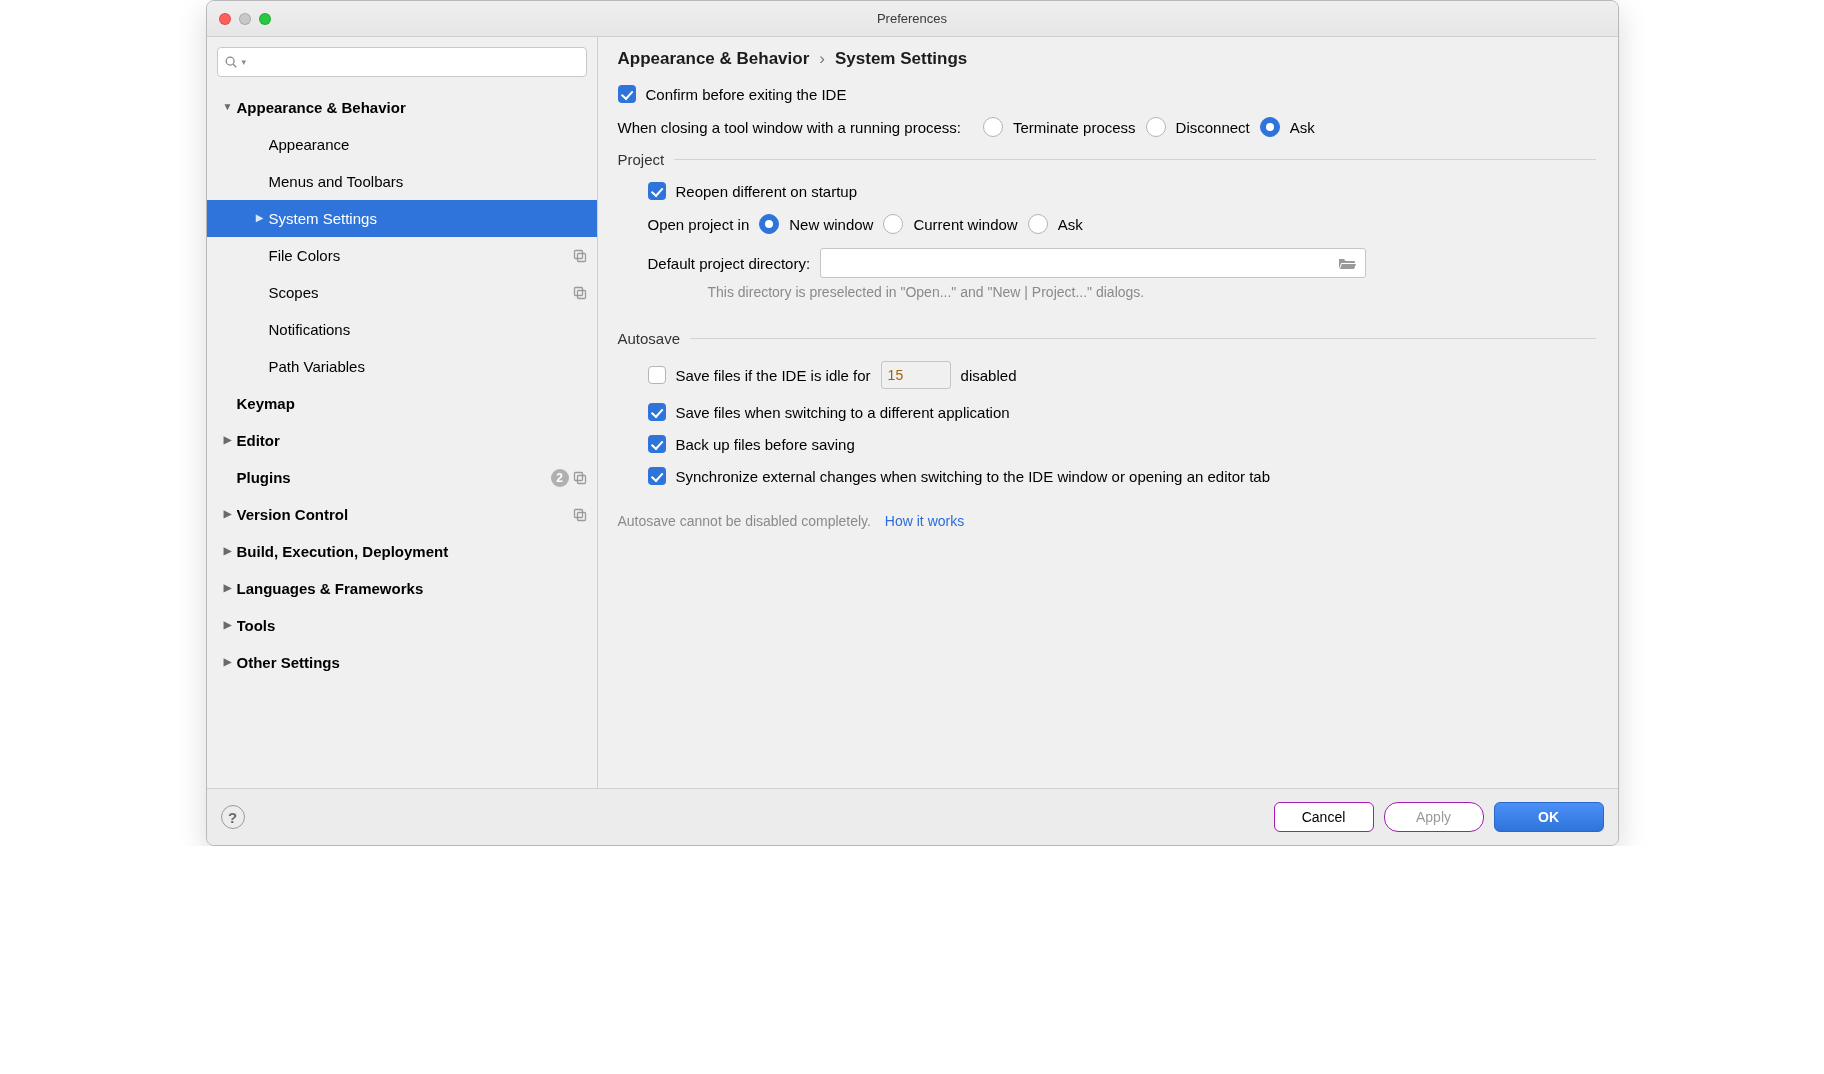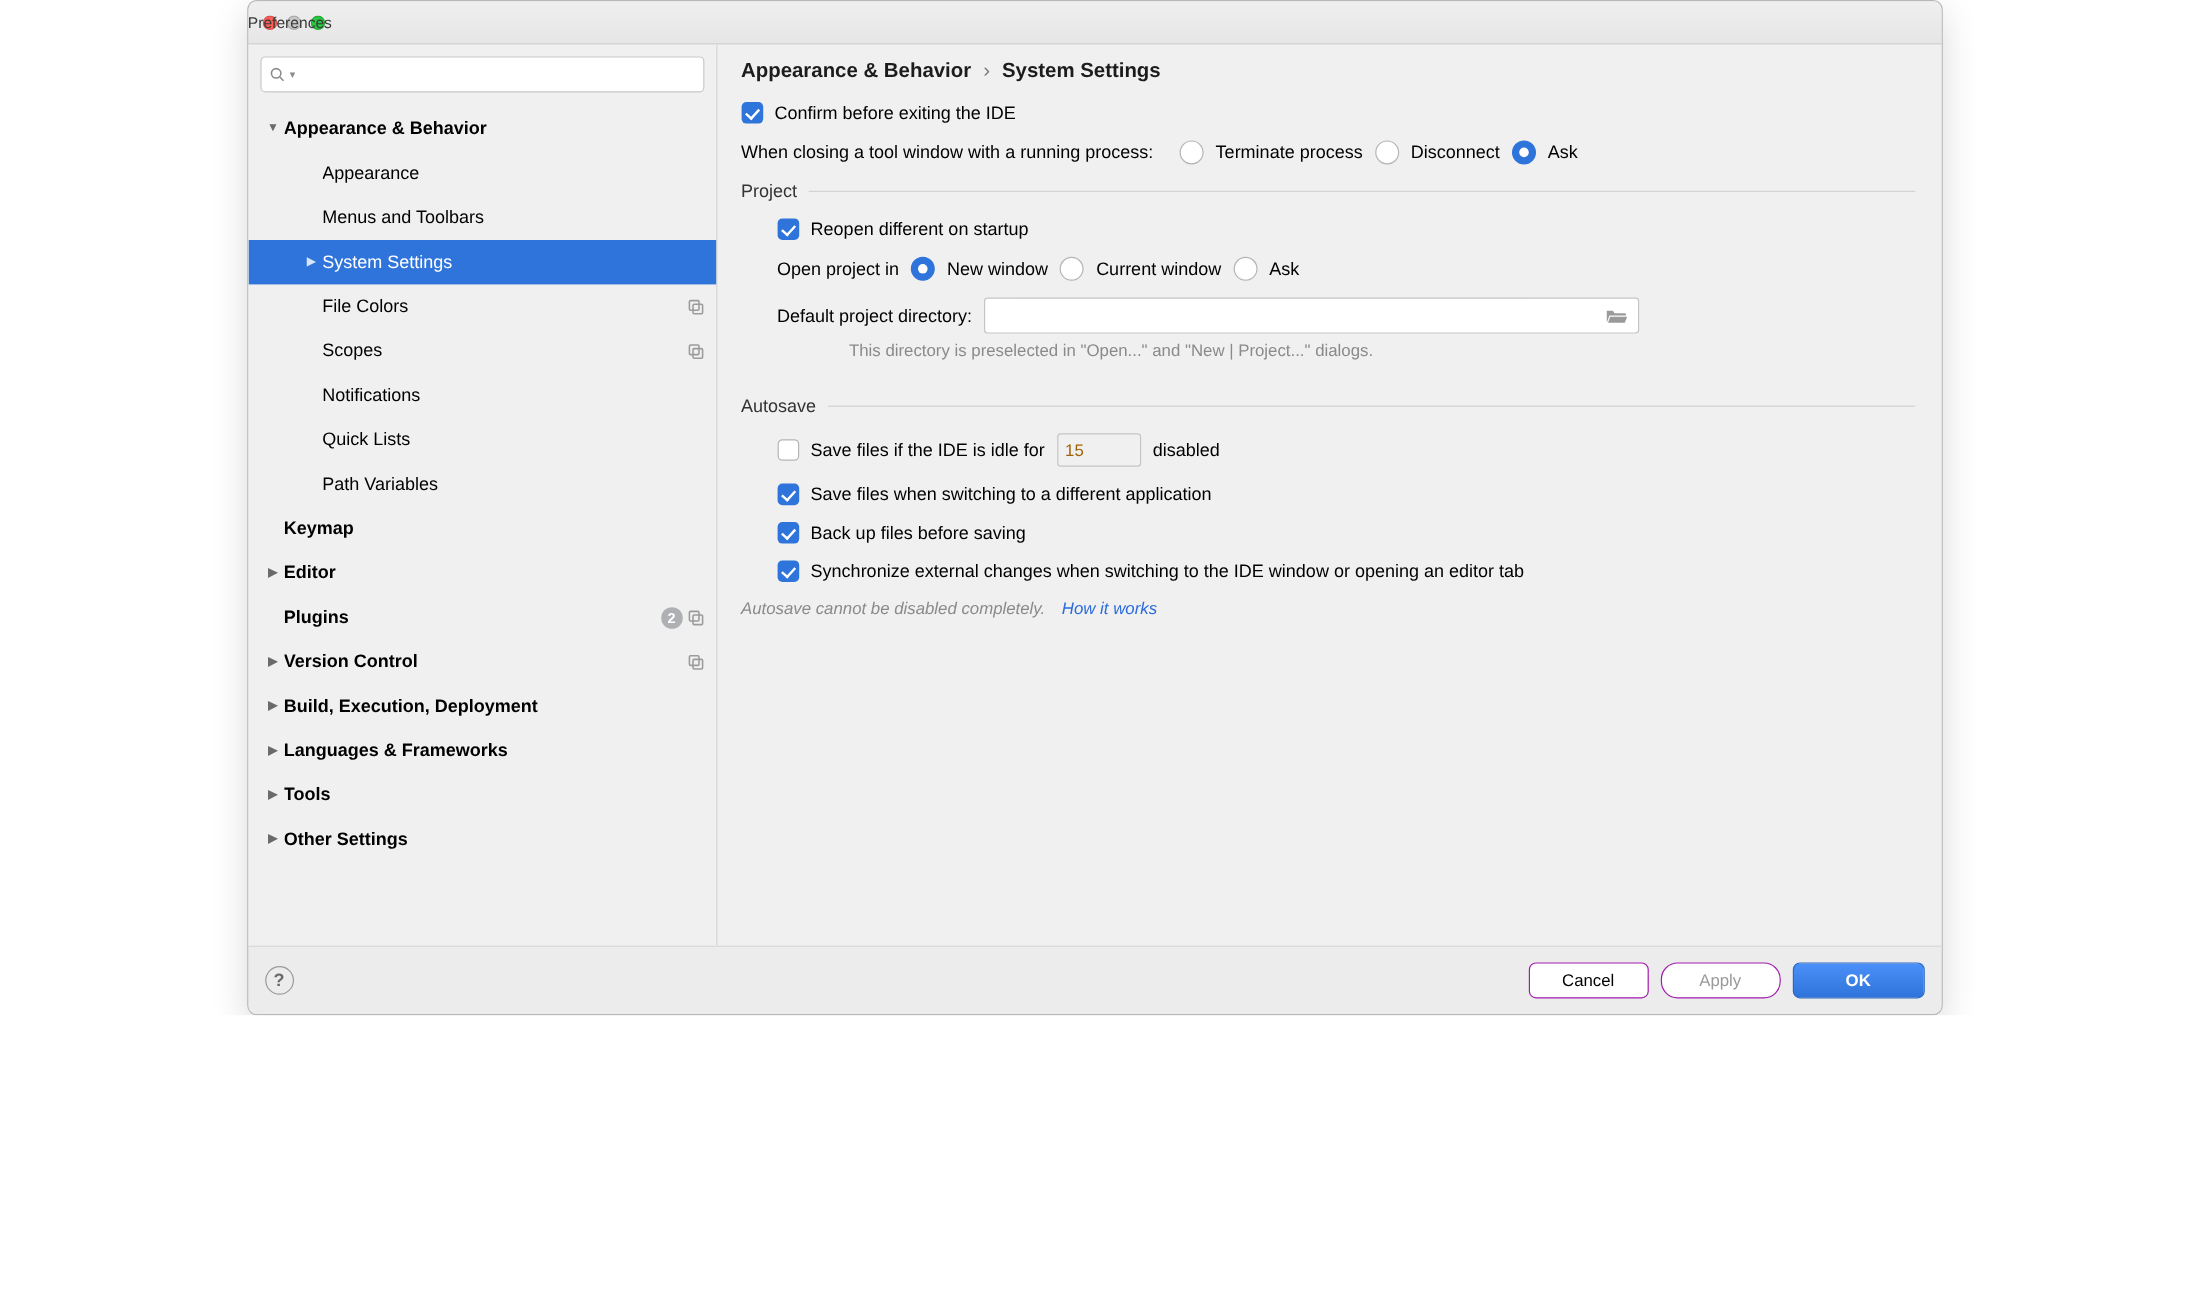--- a/index.html
+++ b/index.html
@@ -40,20 +40,21 @@
   }
   .tl {
     width: 12px; height: 12px; border-radius: 50%;
   }
   .tl.red { background: #ff5f57; border: 0.5px solid rgba(0,0,0,0.15);}
   .tl.yellow { background: #c8c8c8; border: 0.5px solid rgba(0,0,0,0.15);}
   .tl.green { background: #28c840; border: 0.5px solid rgba(0,0,0,0.15);}
   .title {
     position: absolute;
     left: 0; right: 0;
+    text-align: center;
     font-size: 13px;
     color: #3a3a3a;
     pointer-events: none;
   }
   
   .body {
     flex: 1 1 auto;
     display: flex;
     overflow: hidden;
     border-bottom: 1px solid #d0d0d0;
@@ -286,22 +287,21 @@
   }
   .hint {
     color: #8a8a8a;
     font-size: 14px;
     margin-left: 60px;
     margin-bottom: 30px;
   }
   .note {
     color: #8a8a8a;
     font-size: 14px;
-    margin-top: 14px;
-    font-style: italic;
+    margin-top: 28px;
   }
   .note a {
     color: #2b6bdc;
     text-decoration: none;
     margin-left: 10px;
   }
   
   .footer {
     height: 56px;
     background: #ececec;
@@ -411,25 +411,20 @@
                 <svg width="14" height="14" viewBox="0 0 14 14" fill="none" stroke="currentColor" stroke-width="1.3">
                   <rect x="1.5" y="1.5" width="8" height="8" rx="1"></rect>
                   <rect x="4.5" y="4.5" width="8" height="8" rx="1"></rect>
                 </svg>
               </span>
             </span>
           </div>
           <div class="tree-row depth1">
             <span class="arrow hidden">▶</span>
             <span class="label">Notifications</span>
-            <span class="row-icons"></span>
-          </div>
-          <div class="tree-row depth1">
-            <span class="arrow hidden">▶</span>
-            <span class="label">Quick Lists</span>
             <span class="row-icons"></span>
           </div>
           <div class="tree-row depth1">
             <span class="arrow hidden">▶</span>
             <span class="label">Path Variables</span>
             <span class="row-icons"></span>
           </div>
           <div class="tree-row depth0">
             <span class="arrow hidden">▶</span>
             <span class="label">Keymap</span>

